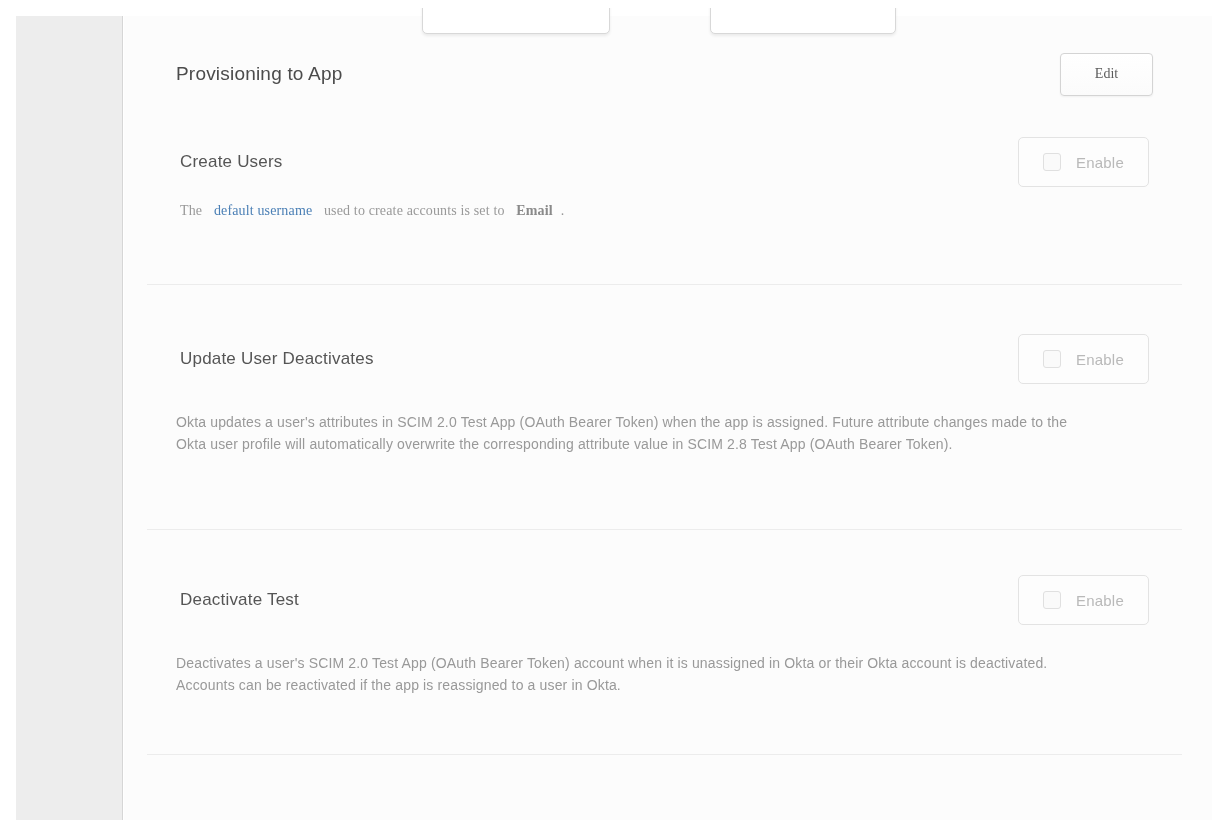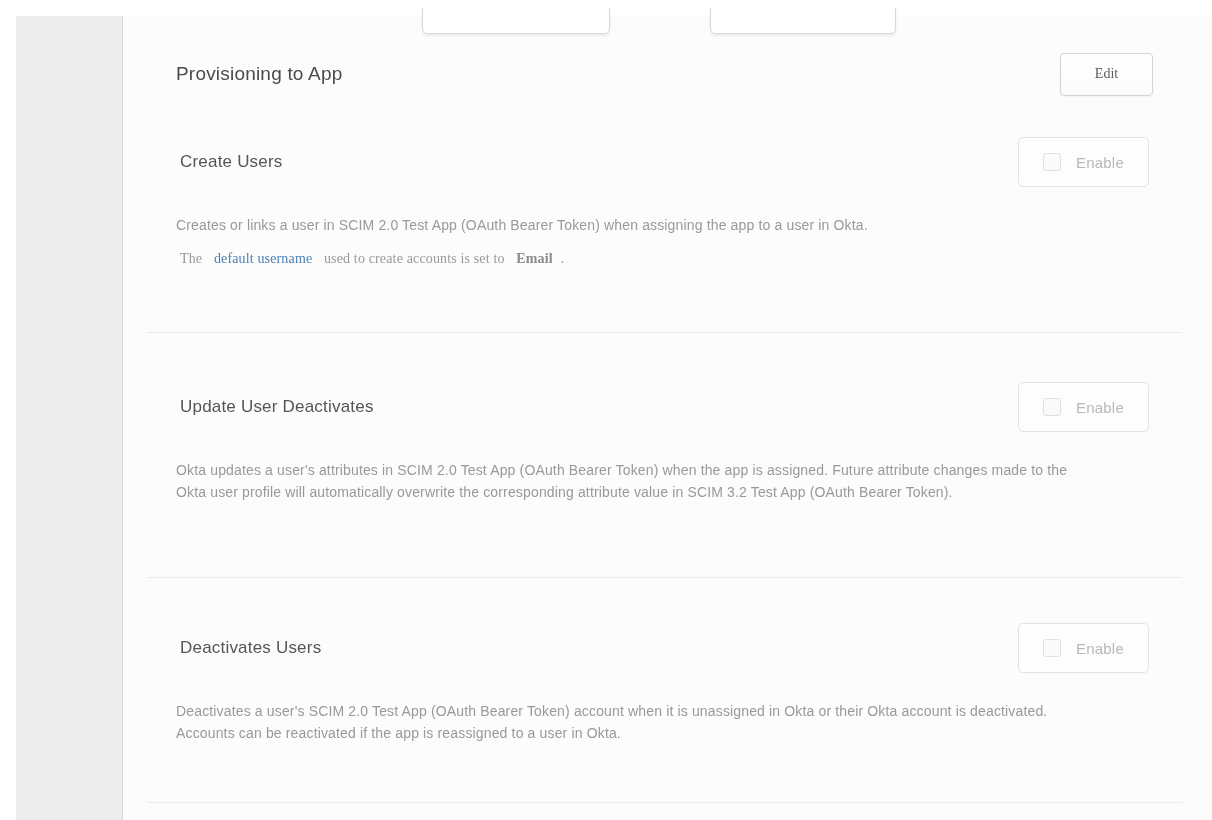--- a/index.html
+++ b/index.html
@@ -128,40 +128,39 @@
       </div>
 
       <section>
         <div class="section-row">
           <h2 class="section-heading">Create Users</h2>
           <div class="enable-box">
             <span class="enable-checkbox"></span>
             <span class="enable-label">Enable</span>
           </div>
         </div>
-        <p class="desc">Creates or links a user in SCIM 2.0 Test App (OAuth Bearer Token) when assigning the app to a user in Okta.</p>
         <p class="desc note"><span>The </span><a class="link">default username</a><span> used to create accounts is set to </span><strong>Email</strong><span>.</span></p>
         <hr class="divider mt62">
       </section>
 
       <section>
         <div class="section-row mt48">
           <h2 class="section-heading">Update User Deactivates</h2>
           <div class="enable-box">
             <span class="enable-checkbox"></span>
             <span class="enable-label">Enable</span>
           </div>
         </div>
-        <p class="desc">Okta updates a user's attributes in SCIM 2.0 Test App (OAuth Bearer Token) when the app is assigned. Future attribute changes made to the Okta user profile will automatically overwrite the corresponding attribute value in SCIM 3.2 Test App (OAuth Bearer Token).</p>
+        <p class="desc">Okta updates a user's attributes in SCIM 2.0 Test App (OAuth Bearer Token) when the app is assigned. Future attribute changes made to the Okta user profile will automatically overwrite the corresponding attribute value in SCIM 2.8 Test App (OAuth Bearer Token).</p>
         <hr class="divider mt74">
       </section>
 
       <section>
         <div class="section-row mt44">
-          <h2 class="section-heading">Deactivates Users</h2>
+          <h2 class="section-heading">Deactivate Test</h2>
           <div class="enable-box">
             <span class="enable-checkbox"></span>
             <span class="enable-label">Enable</span>
           </div>
         </div>
         <p class="desc">Deactivates a user's SCIM 2.0 Test App (OAuth Bearer Token) account when it is unassigned in Okta or their Okta account is deactivated. Accounts can be reactivated if the app is reassigned to a user in Okta.</p>
         <hr class="divider mt58">
       </section>
 
     </div>

